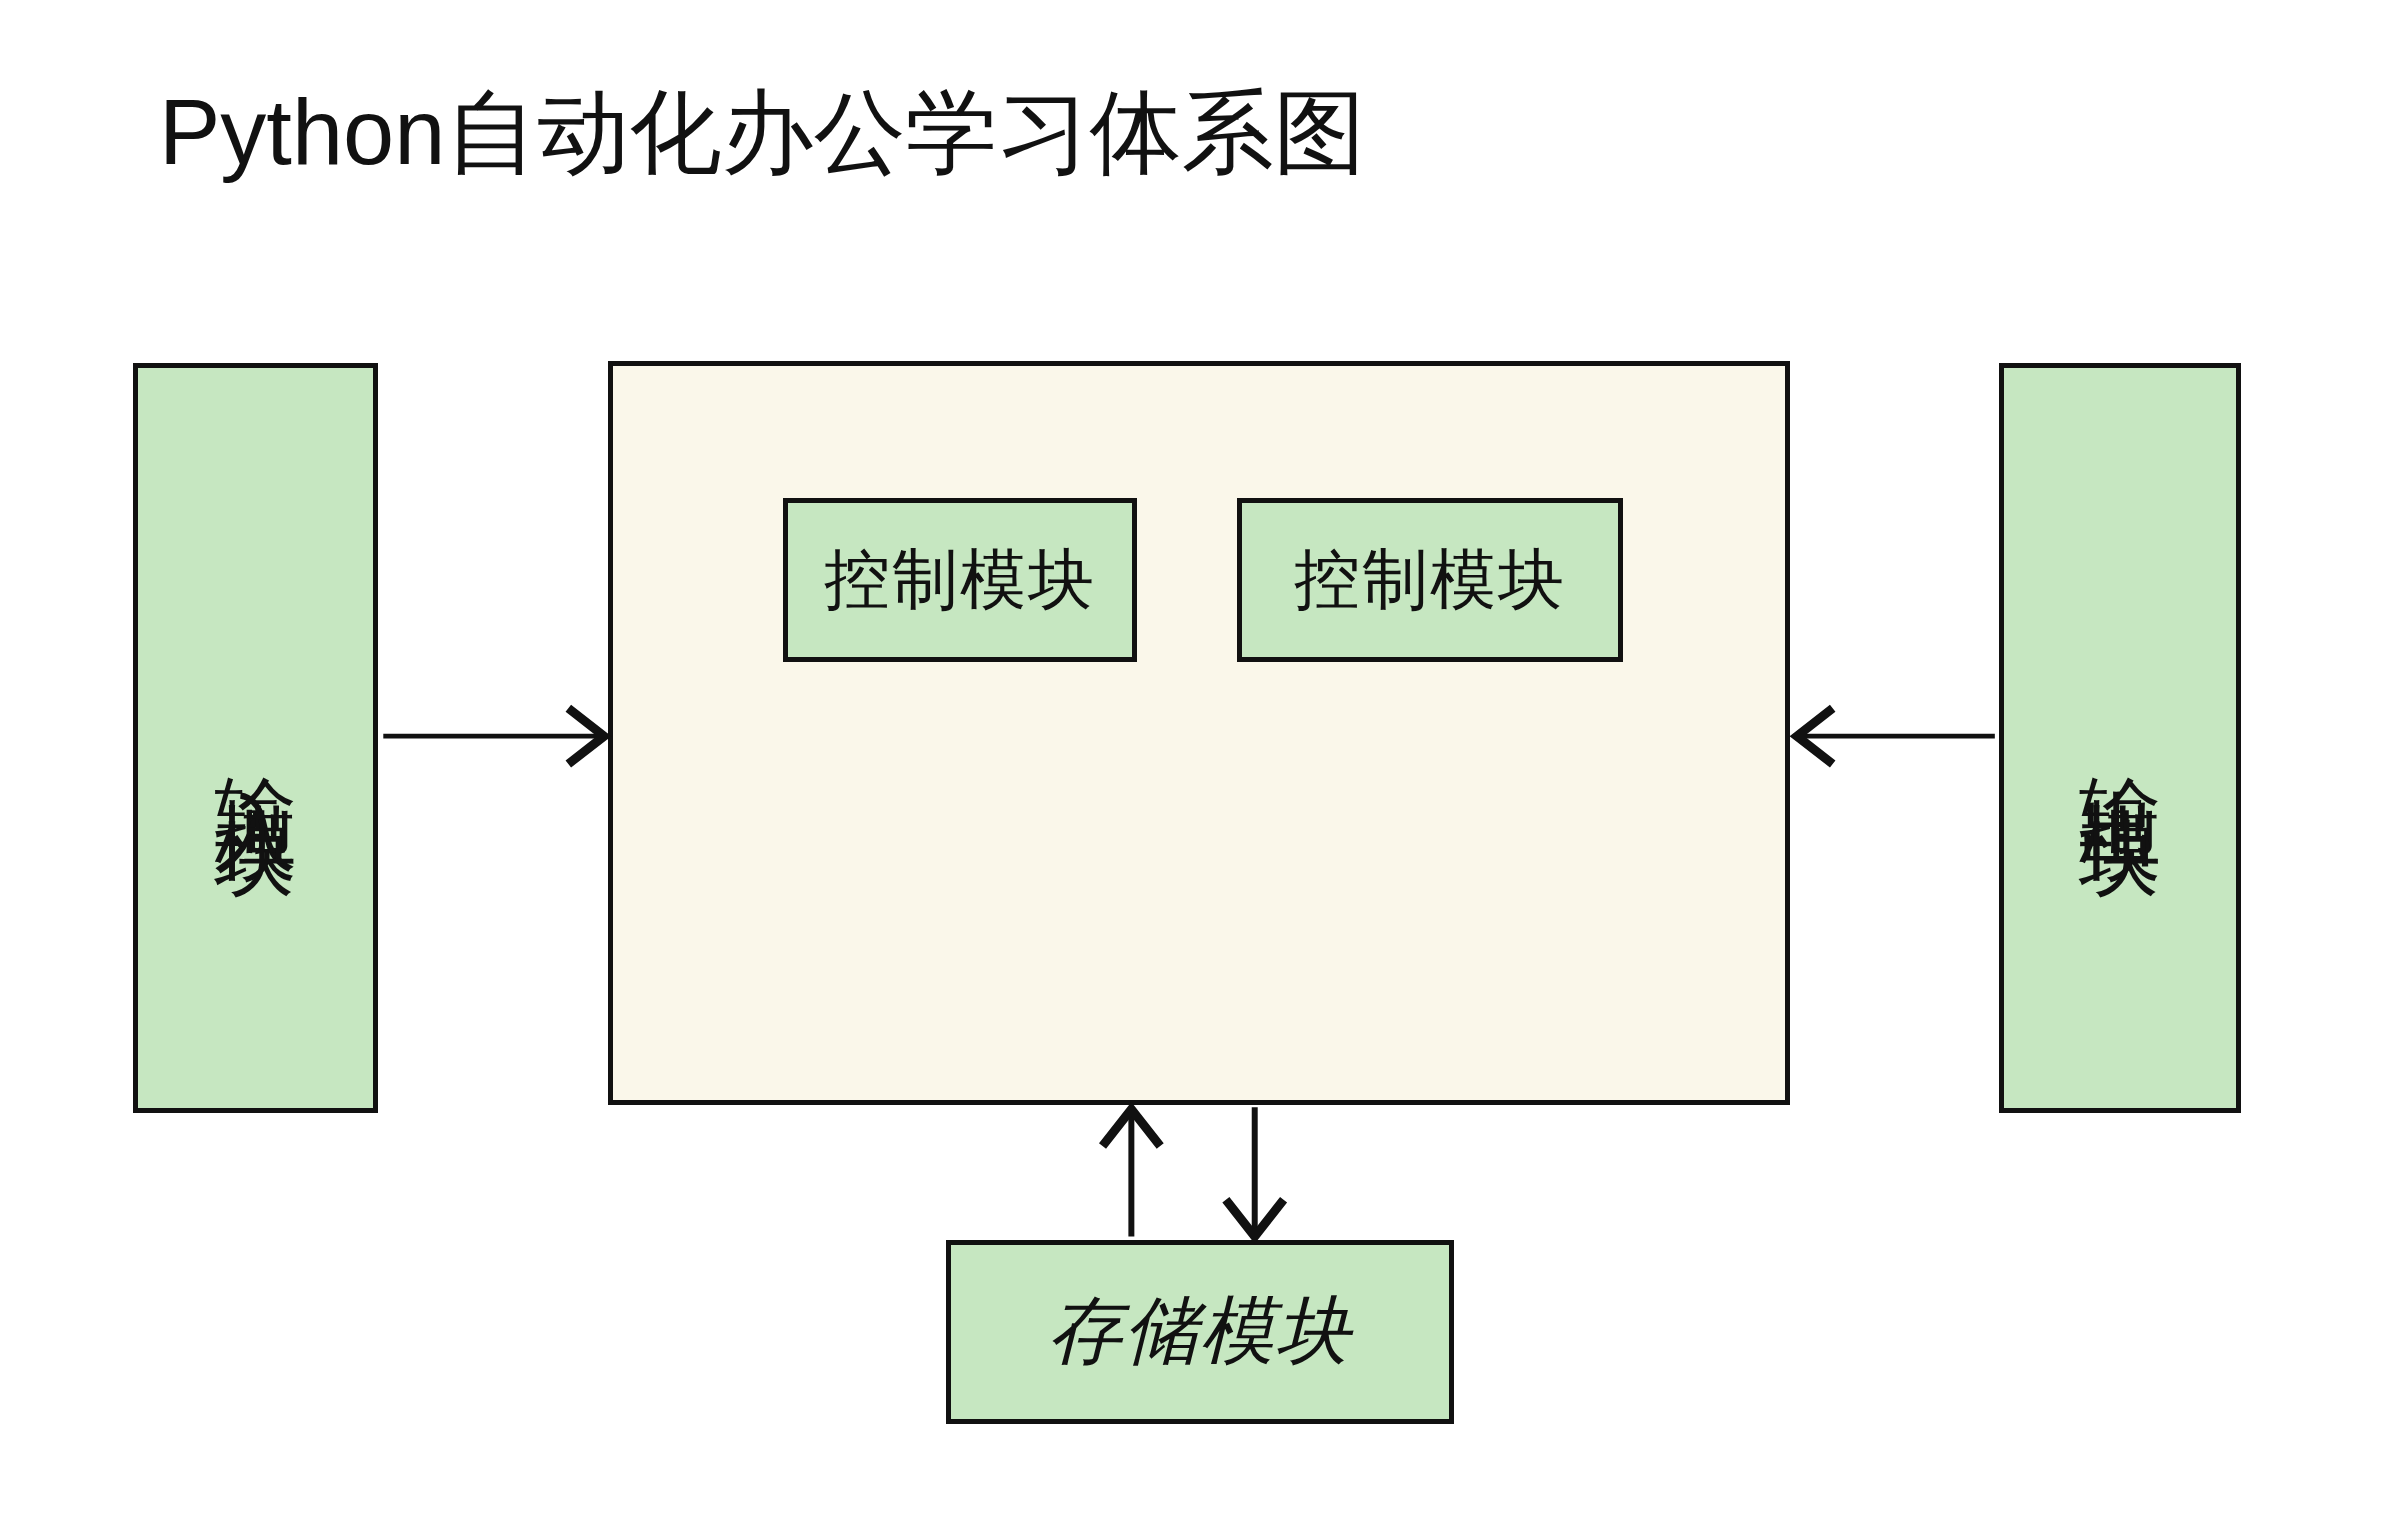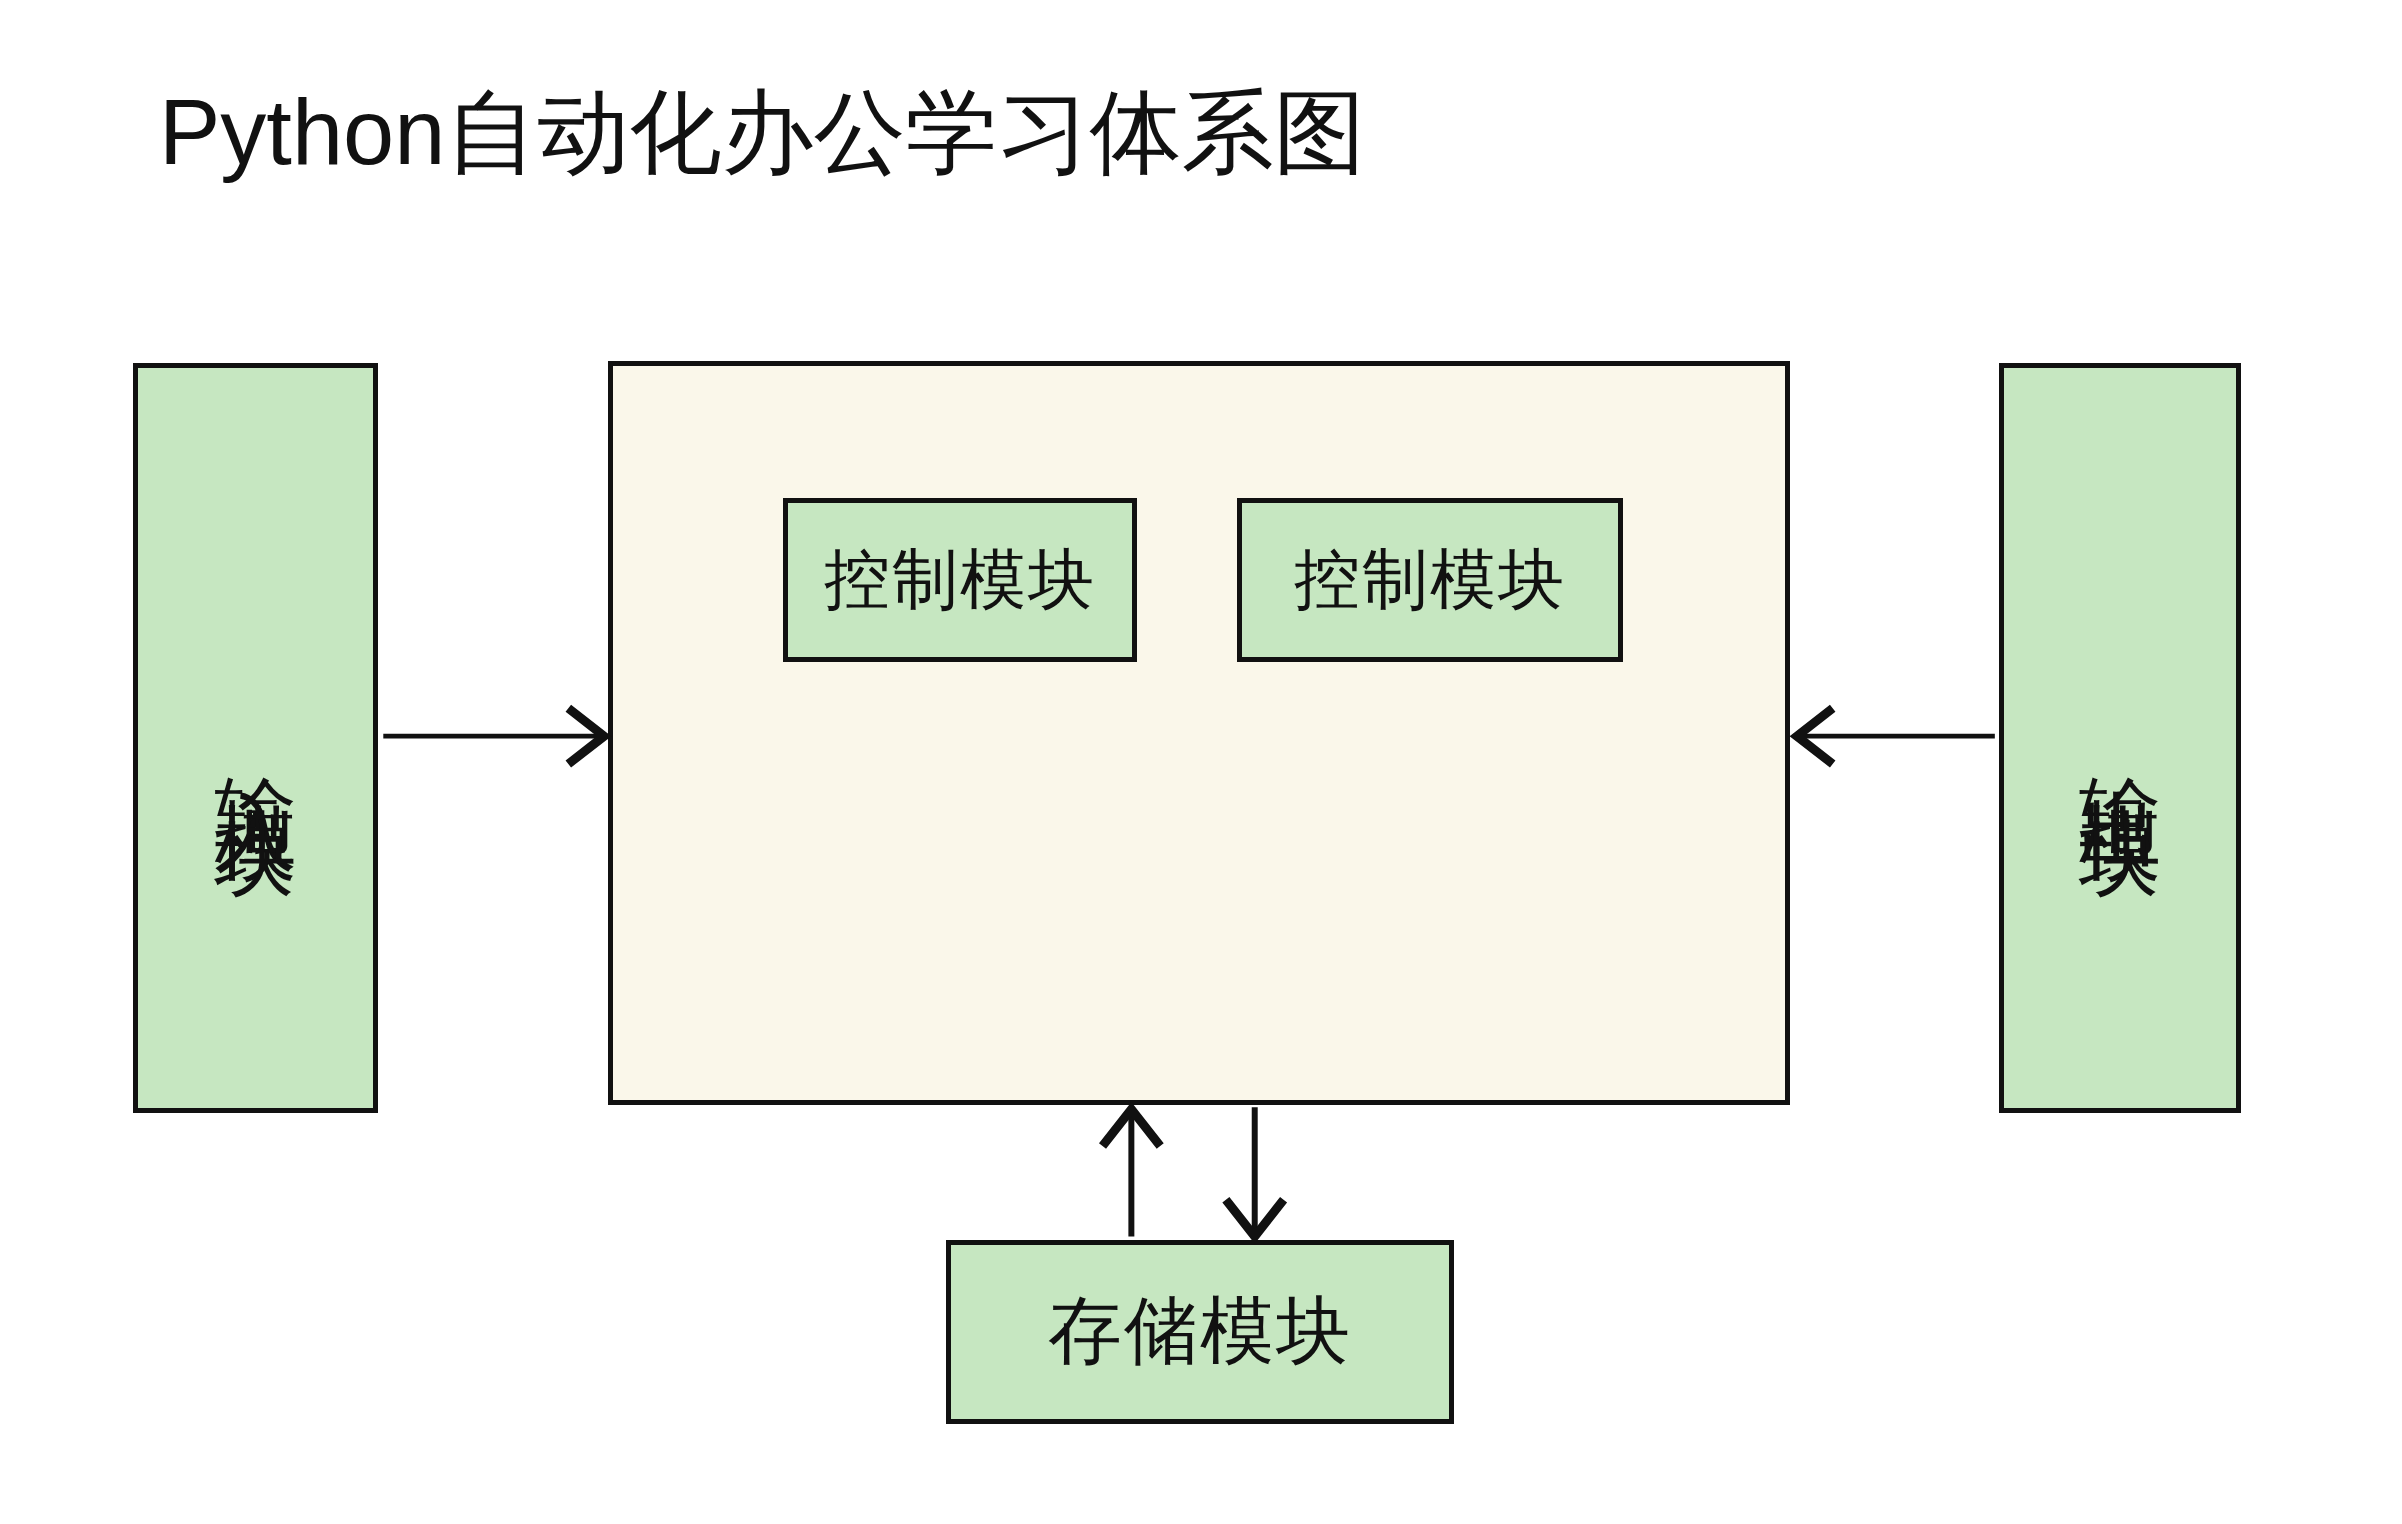--- a/index.html
+++ b/index.html
@@ -96,20 +96,21 @@
     width: 508px;
     height: 184px;
   }
   .h-label {
     font-size: 66px;
     letter-spacing: 2px;
     white-space: nowrap;
   }
   #storage-module .h-label {
     font-size: 74px;
+    font-style: italic;
   }
 
   
   #arrow-layer {
     position: absolute;
     left: 0;
     top: 0;
     width: 2403px;
     height: 1524px;
     pointer-events: none;

